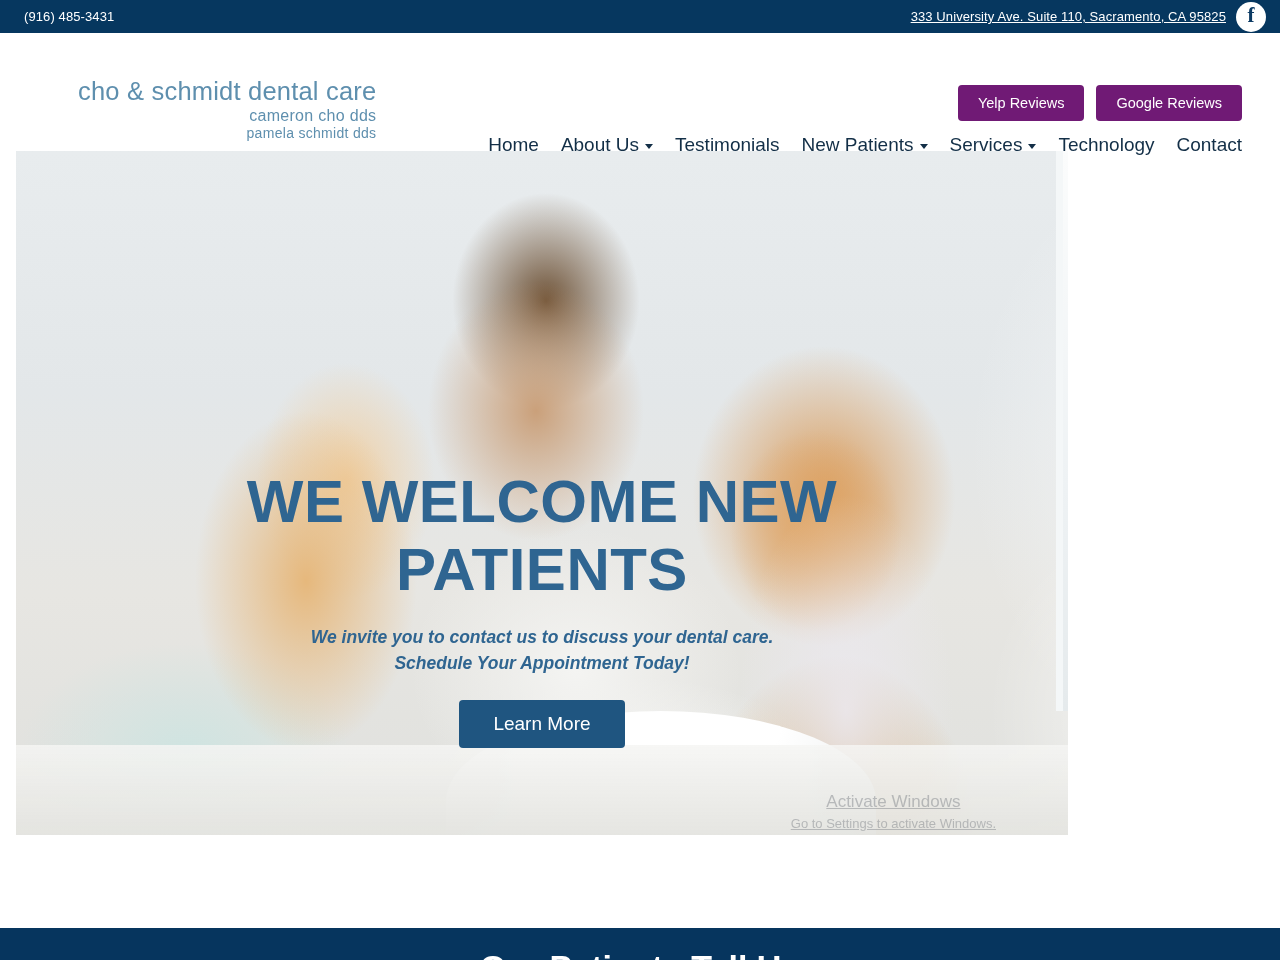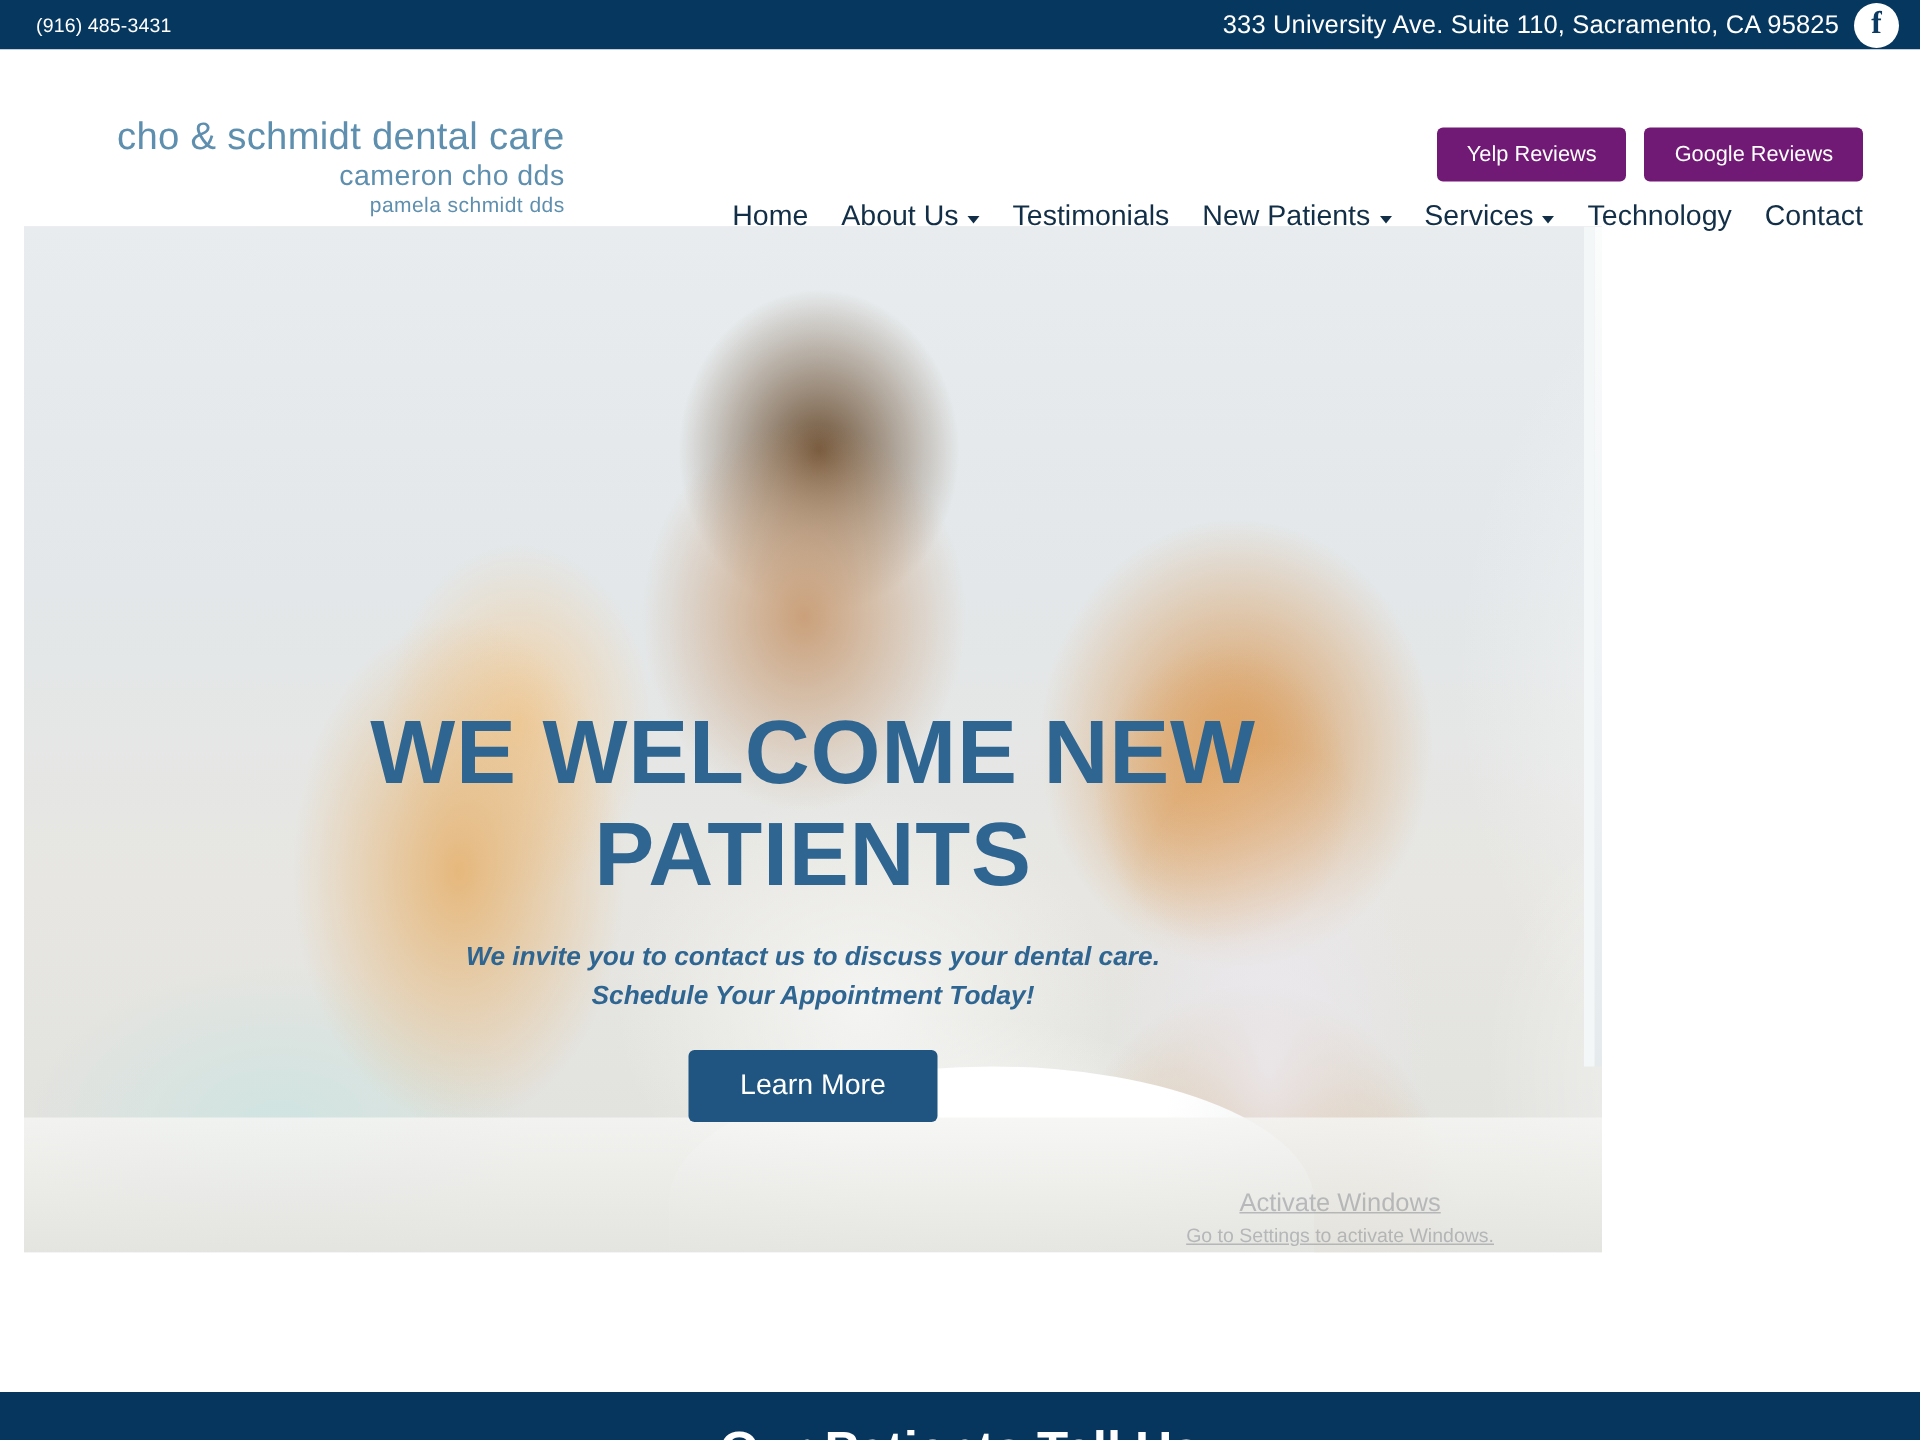--- a/index.html
+++ b/index.html
@@ -18,21 +18,21 @@
     color: #ffffff;
     display: flex;
     align-items: center;
     justify-content: space-between;
     padding: 0 14px 0 24px;
     font-size: 16.5px;
     letter-spacing: .1px;
   }
   .topbar-phone { font-size: 13px; }
   .topbar-right { display: flex; align-items: center; gap: 10px; }
-  .topbar-address { font-size: 17px; white-space: nowrap; }
+  .topbar-address { font-size: 13px; white-space: nowrap; text-decoration: underline; }
   .fb-icon {
     width: 30px; height: 30px; border-radius: 50%;
     background: #ffffff; color: #0b3a63;
     display: flex; align-items: center; justify-content: center;
     font-family: "Liberation Serif", serif;
     font-weight: bold; font-size: 21px; line-height: 1;
     padding-bottom: 2px;
     cursor: pointer;
   }
 
@@ -52,21 +52,21 @@
     cursor: pointer;
   }
   .logo-main {
     font-size: 25.5px;
     letter-spacing: .2px;
     font-weight: 300;
     white-space: nowrap;
     color: #5e8fae;
   }
   .logo-sub {
-    font-size: 19px;
+    font-size: 16px;
     letter-spacing: .3px;
     margin-top: 3px;
     color: #5e8fae;
     white-space: nowrap;
   }
   .logo-sub2 {
     font-size: 14px;
     letter-spacing: .3px;
     margin-top: 2px;
     color: #5e8fae;

